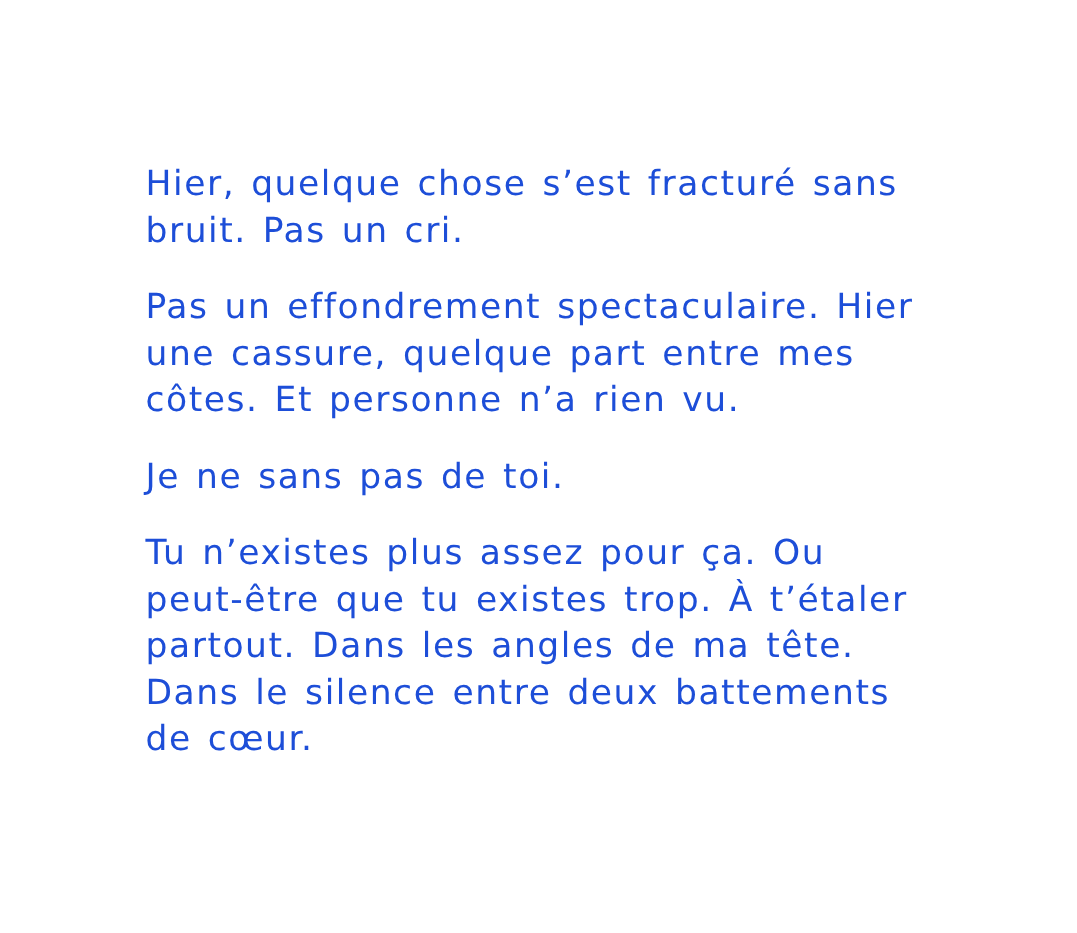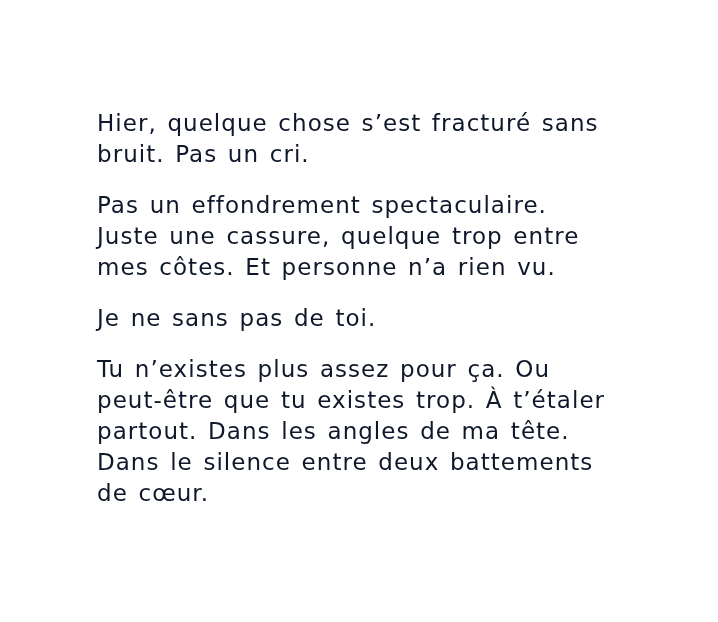--- a/index.html
+++ b/index.html
@@ -17,35 +17,35 @@
     background: #ffffff;
   }
   .text-block {
     position: absolute;
     left: 97px;
     top: 108px;
     width: 516px;
     font-family: "DejaVu Sans", sans-serif;
     font-size: 23px;
     line-height: 31px;
-    color: #0f172a;
+    color: #1d4ed8;
     letter-spacing: 0.045em;
     word-spacing: 0.10em;
     font-style: normal;
   }
   .text-block p {
     margin: 0 0 20px 0;
   }
   .text-block p:last-child {
     margin-bottom: 0;
   }
 </style>
 </head>
 <body>
 
 <div class="page">
   <div class="text-block">
     <p>Hier, quelque chose s’est fracturé sans bruit. Pas un cri.</p>
-    <p>Pas un effondrement spectaculaire. Juste une cassure, quelque trop entre mes côtes. Et personne n’a rien vu.</p>
+    <p>Pas un effondrement spectaculaire. Hier une cassure, quelque part entre mes côtes. Et personne n’a rien vu.</p>
     <p>Je ne sans pas de toi.</p>
     <p>Tu n’existes plus assez pour ça. Ou peut-être que tu existes trop. À t’étaler partout. Dans les angles de ma tête. Dans le silence entre deux battements de cœur.</p>
   </div>
 </div>
 
 </body></html>

